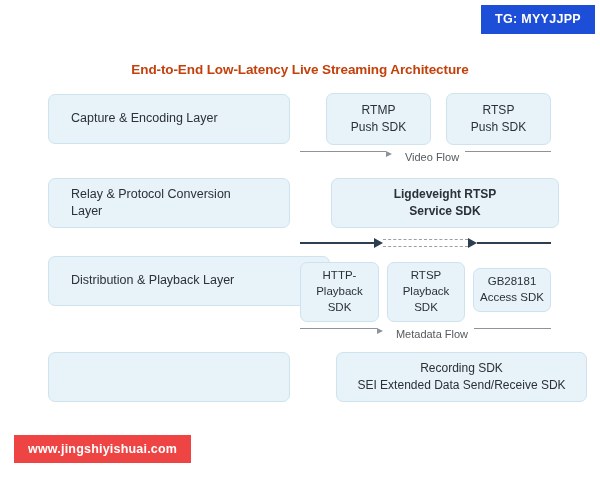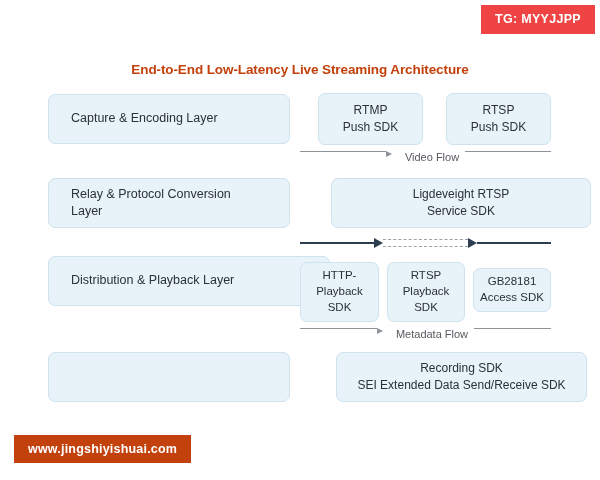--- a/index.html
+++ b/index.html
@@ -14,34 +14,34 @@
     background: #ffffff;
     font-family: "Liberation Sans", sans-serif;
     position: relative;
   }
 
   
   .wm-tg {
     position: absolute;
     top: 5px;
     right: 5px;
-    background: #ef4444;
+    background: #1d4ed8;
     color: #ffffff;
     font-size: 12.5px;
     font-weight: bold;
     letter-spacing: 0.3px;
     padding: 8px 14px;
     line-height: 1;
   }
 
   .wm-site {
     position: absolute;
     left: 14px;
     bottom: 17px;
-    background: #c2410c;
+    background: #ef4444;
     color: #ffffff;
     font-size: 12.5px;
     font-weight: bold;
     letter-spacing: 0.2px;
     padding: 8px 14px;
     line-height: 1;
   }
 
   
   .diagram-title {
@@ -79,26 +79,26 @@
     text-align: center;
     font-size: 12px;
   }
 
   .box.small {
     font-size: 11.5px;
   }
 
   
   #box-capture     { left: 48px;  top: 94px;  width: 242px; height: 50px; }
-  #box-rtmp-push   { left: 318px; top: 93px;  width: 105px; height: 52px; }
+  #box-rtmp-push   { left: 326px; top: 93px;  width: 105px; height: 52px; }
   #box-rtsp-push   { left: 446px; top: 93px;  width: 105px; height: 52px; }
 
   
   #box-relay       { left: 48px;  top: 178px; width: 242px; height: 50px; }
-  #box-lightweight { left: 331px; top: 178px; width: 260px; height: 50px; }
+  #box-lightweight { left: 331px; top: 178px; width: 228px; height: 50px; font-weight: bold; }
 
   
   #box-distribution{ left: 48px;  top: 256px; width: 282px; height: 50px; }
   #box-http-pb     { left: 300px; top: 262px; width: 79px;  height: 60px; }
   #box-rtsp-pb     { left: 387px; top: 262px; width: 78px;  height: 60px; }
   #box-gb28181     { left: 473px; top: 268px; width: 78px;  height: 44px; }
 
   
   #box-enhancement { left: 48px;  top: 352px; width: 242px; height: 50px; }
   #box-recording   { left: 300px; top: 352px; width: 251px; height: 50px; margin-left: 36px; }

